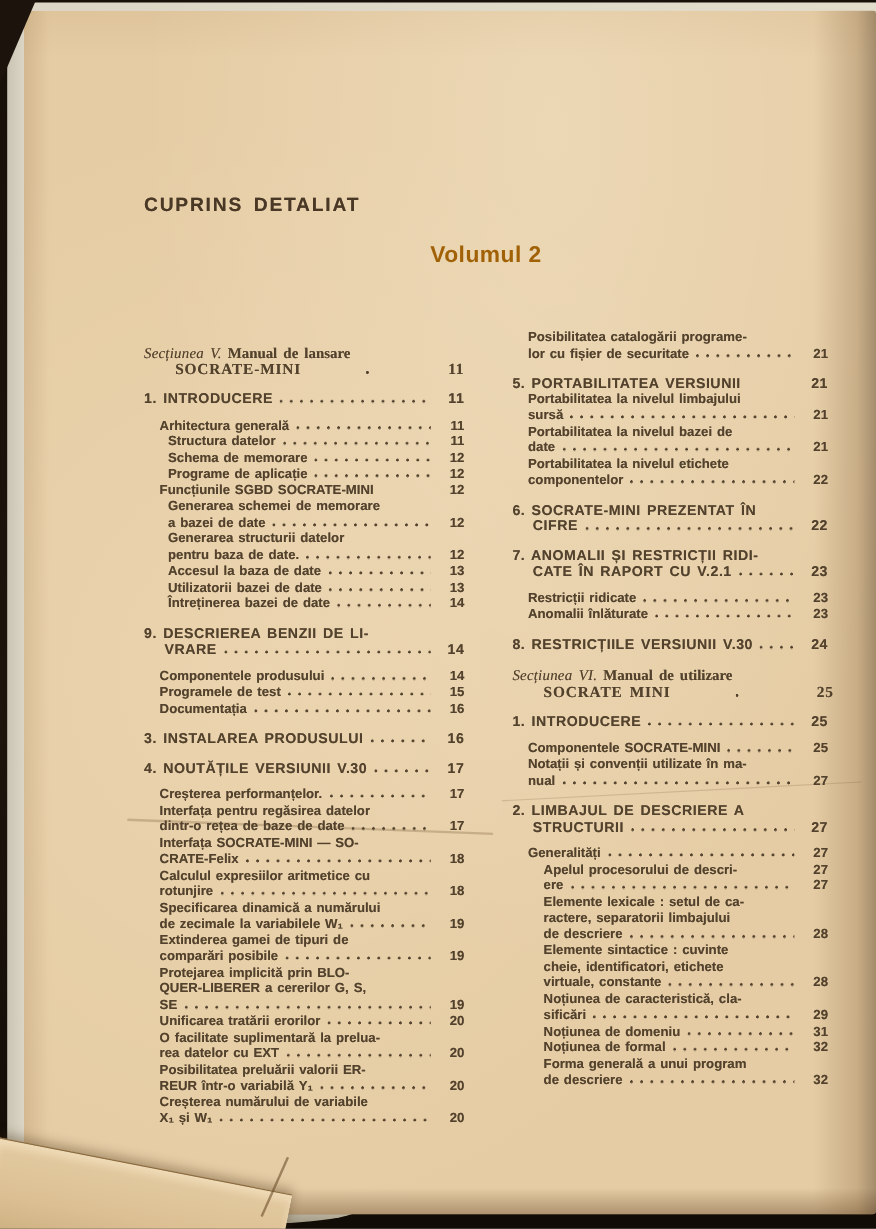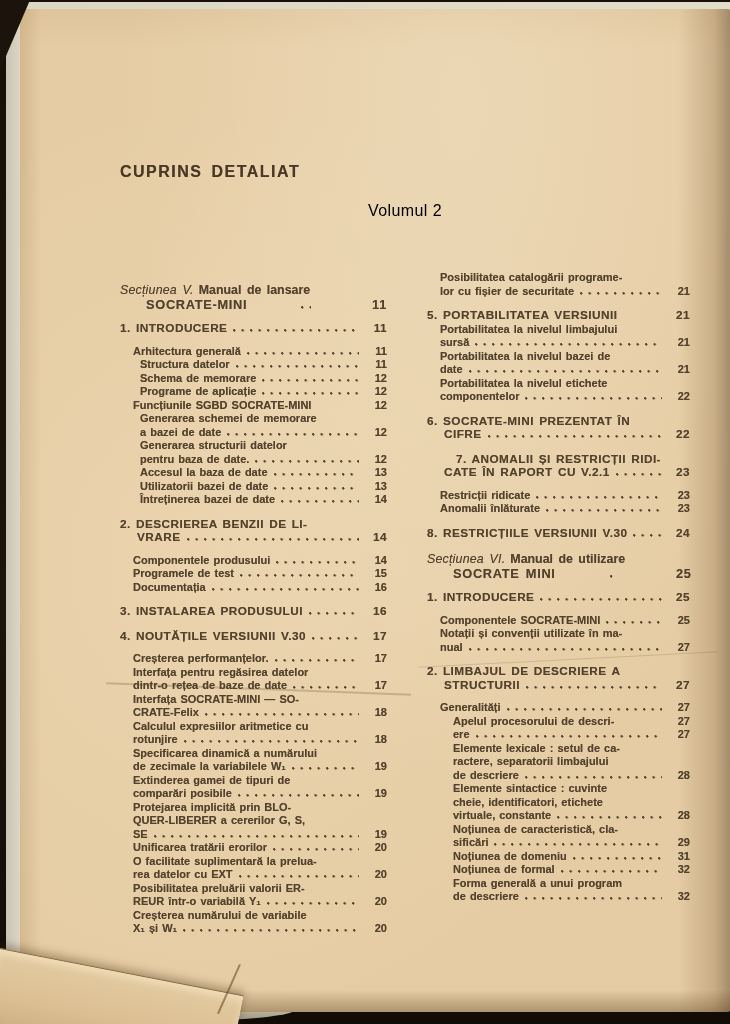--- a/index.html
+++ b/index.html
@@ -64,41 +64,41 @@
     background:rgba(108,78,44,.6);transform:rotate(24deg);
   }
   .crease{position:absolute;z-index:4;background:rgba(112,82,48,.28);}
   .crease.c1{left:86px;top:679px;width:305px;height:1.5px;transform:rotate(2.2deg);}
   .crease.c2{left:398px;top:650px;width:300px;height:1px;transform:rotate(-3deg);background:rgba(112,82,48,.2);}
 
   
   .content{position:absolute;left:120px;top:163px;width:570px;z-index:10;color:#4f3e2a;}
   .title{ text-align:left;font-weight:bold;font-size:16px;letter-spacing:1.5px;word-spacing:3px;
           color:#4a3826;text-shadow:0 0 .5px rgba(74,56,38,.65);}
-  .subtitle{text-align:center;font-weight:normal;font-size:16px;letter-spacing:.4px;margin-top:21px;color:#000000;}
+  .subtitle{text-align:center;font-weight:bold;font-size:19px;letter-spacing:.4px;margin-top:21px;color:#a16207;}
   .columns{display:flex;margin-top:51px;}
   .col{width:267px;}
   .col.right{width:263px;margin-left:40px;}
 
   .block{margin:0;}
   .block.gap{margin-top:9px;}
   .line{display:flex;align-items:baseline;line-height:13.5px;font-size:11px;font-weight:bold;
         color:#52412c;word-spacing:1px;text-shadow:0 0 .4px rgba(82,65,44,.55);}
   .txt{white-space:nowrap;}
   .pg{width:24px;flex:none;text-align:right;}
   .dots{flex:1;min-width:6px;height:3px;margin:0 4px 0 6px;align-self:baseline;
         background-image:radial-gradient(circle at 1.2px 1.4px,#52412c 1.05px,rgba(0,0,0,0) 1.35px);
         background-size:8.5px 3px;background-repeat:repeat-x;background-position:left bottom;}
   .fill{flex:1;min-width:6px;}
 
   .block.chapter{margin-top:11px;}
   .block.chapter .line{font-size:11.8px;letter-spacing:.45px;word-spacing:1.5px;}
   .block.chapter .line.cont{padding-left:17px;}
   .block.section{margin-top:13px;}
-  .block.section .line{font-size:12.4px;word-spacing:2px;}
+  .block.section .line{font-size:12.4px;word-spacing:2px;font-family:Liberation Serif, serif;}
   .block.section .line.cont{padding-left:26px;font-size:12.8px;letter-spacing:.7px;gap:48px;}
   .block.section em{font-style:italic;font-weight:normal;letter-spacing:.2px;margin-right:5px;}
   .block.ind1 .line{padding-left:13px;}
   .block.ind2 .line{padding-left:20px;}
   .col.right .block.ind2 .line{padding-left:26px;}
 </style>
 </head>
 <body>
 
 <div class="under-page"></div>
@@ -202,21 +202,21 @@
         </div>
         <div class="block entry ind2">
           <div class="line">
             <span class="txt">Întreținerea bazei de date</span>
             <span class="dots"></span>
             <span class="pg">14</span>
           </div>
         </div>
         <div class="block chapter ind0">
           <div class="line">
-            <span class="txt" style="flex: 1 1 0%;">2. DESCRIEREA BENZII DE LI-</span>
+            <span class="txt" style="flex: 1 1 0%;">9. DESCRIEREA BENZII DE LI-</span>
           </div>
           <div class="line cont">
             <span class="txt">VRARE</span>
             <span class="dots"></span>
             <span class="pg">14</span>
           </div>
         </div>
         <div class="block entry ind1 gap">
           <div class="line">
             <span class="txt">Componentele produsului</span>
@@ -413,21 +413,21 @@
             <span class="txt" style="flex: 1 1 0%;">6. SOCRATE-MINI PREZENTAT ÎN</span>
           </div>
           <div class="line cont">
             <span class="txt">CIFRE</span>
             <span class="dots"></span>
             <span class="pg">22</span>
           </div>
         </div>
         <div class="block chapter ind0">
           <div class="line">
-            <span class="txt" style="flex: 1 1 0%; text-align: center;">7. ANOMALII ȘI RESTRICȚII RIDI-</span>
+            <span class="txt" style="flex: 1 1 0%;">7. ANOMALII ȘI RESTRICȚII RIDI-</span>
           </div>
           <div class="line cont">
             <span class="txt">CATE ÎN RAPORT CU V.2.1</span>
             <span class="dots"></span>
             <span class="pg">23</span>
           </div>
         </div>
         <div class="block entry ind1 gap">
           <div class="line">
             <span class="txt">Restricții ridicate</span>

